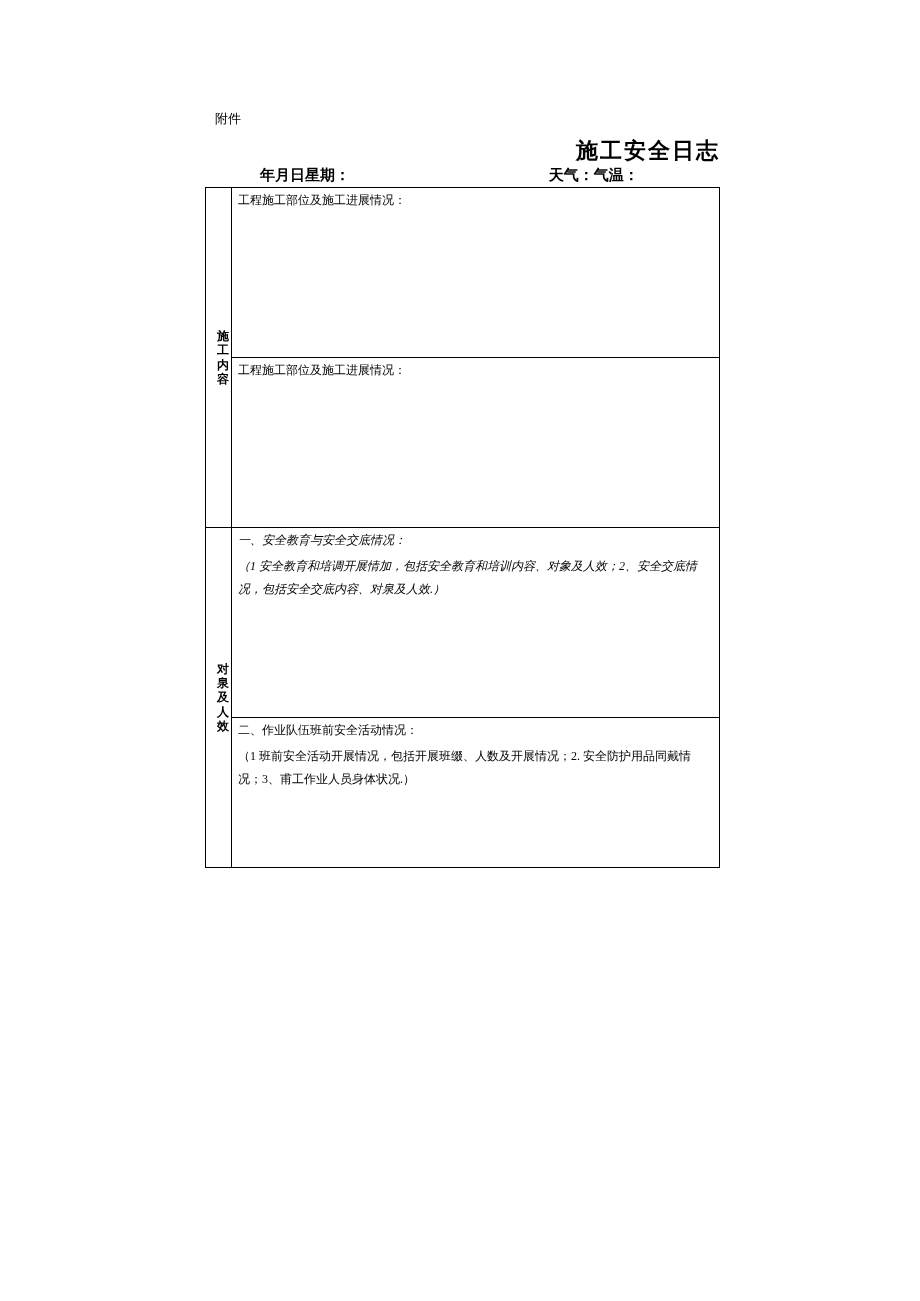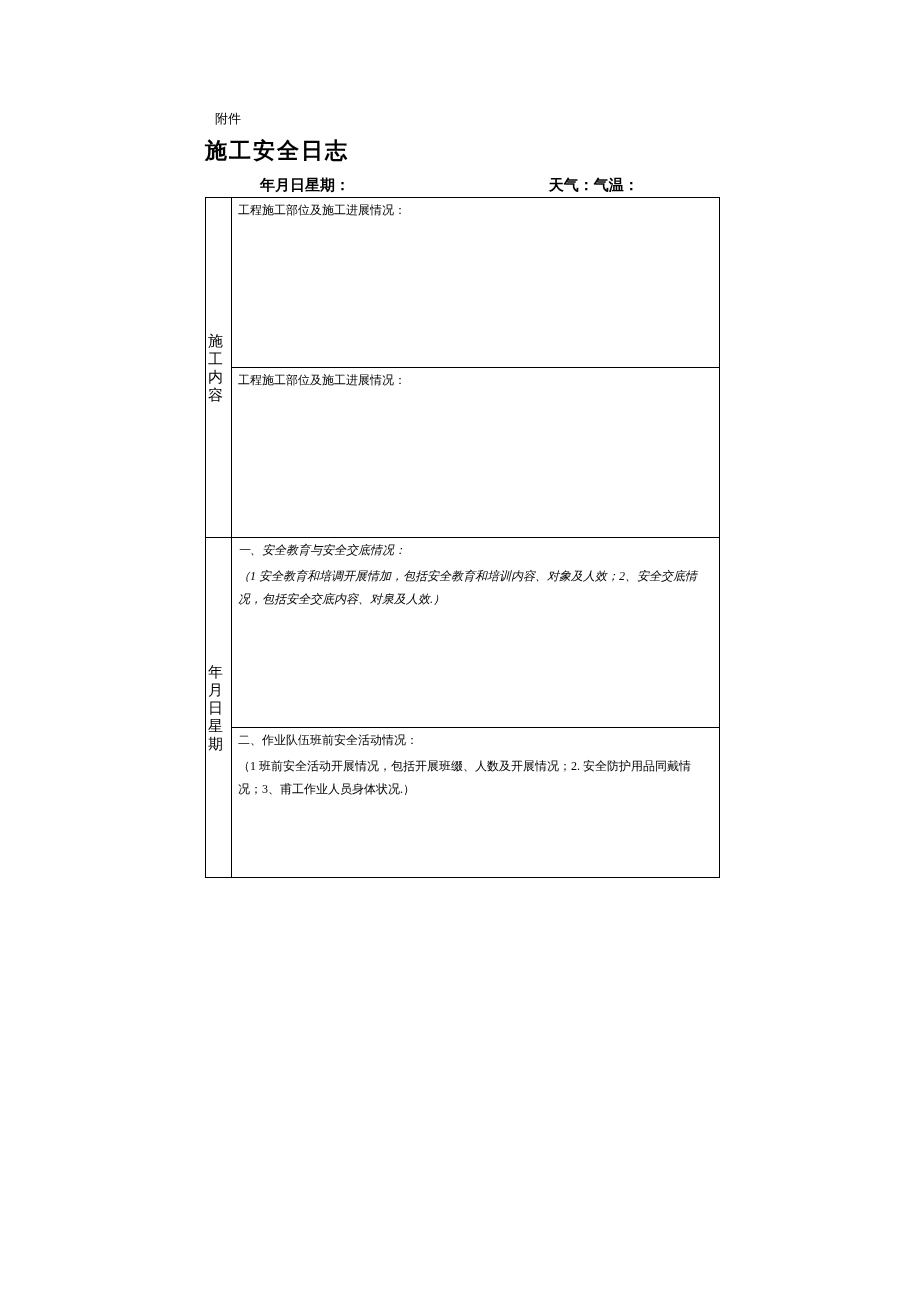--- a/index.html
+++ b/index.html
@@ -15,22 +15,21 @@
       padding: 110px 200px 0 205px;
     }
     .attachment {
       font-size: 13px;
       margin-bottom: 8px;
       margin-left: 10px;
     }
     .title {
       font-size: 22px;
       font-weight: bold;
-      text-align: left;
-      margin-bottom: 10px;
+      text-align: right;
       letter-spacing: 2px;
     }
     .meta-row {
       font-size: 15px;
       margin-bottom: 2px;
       padding-left: 55px;
       font-weight: bold;
     }
     .meta-left {
       display: inline-block;
@@ -43,25 +42,26 @@
       border-collapse: collapse;
       width: 100%;
     }
     td {
       border: 1px solid #000;
       vertical-align: top;
       padding: 0;
     }
     .row-label {
       width: 26px;
-      text-align: left;
-      font-size: 15px;
+      text-align: right;
+      font-size: 12px;
       vertical-align: middle;
       padding: 0 2px;
       line-height: 1.2;
+      font-weight: bold;
     }
     .content-cell {
       padding: 4px 6px;
     }
     .section-heading {
       font-size: 12px;
       margin-bottom: 6px;
     }
     .section-note {
       font-size: 12px;
@@ -92,21 +92,21 @@
     <td class="content-cell r1">
       <div class="section-heading">工程施工部位及施工进展情况：</div>
     </td>
   </tr>
   <tr>
     <td class="content-cell r2">
       <div class="section-heading">工程施工部位及施工进展情况：</div>
     </td>
   </tr>
   <tr>
-    <td class="row-label" rowspan="2">年月日星期</td>
+    <td class="row-label" rowspan="2">对泉及人效</td>
     <td class="content-cell r3">
       <div class="section-heading">一、安全教育与安全交底情况：</div>
       <div class="section-note">（1 安全教育和培调开展情加，包括安全教育和培训内容、对象及人效；2、安全交底情况，包括安全交底内容、对泉及人效.）</div>
     </td>
   </tr>
   <tr>
     <td class="content-cell r4">
       <div class="section-heading">二、作业队伍班前安全活动情况：</div>
       <div class="section-note">（1 班前安全活动开展情况，包括开展班缀、人数及开展情况；2. 安全防护用品同戴情况；3、甫工作业人员身体状况.）</div>
     </td>

